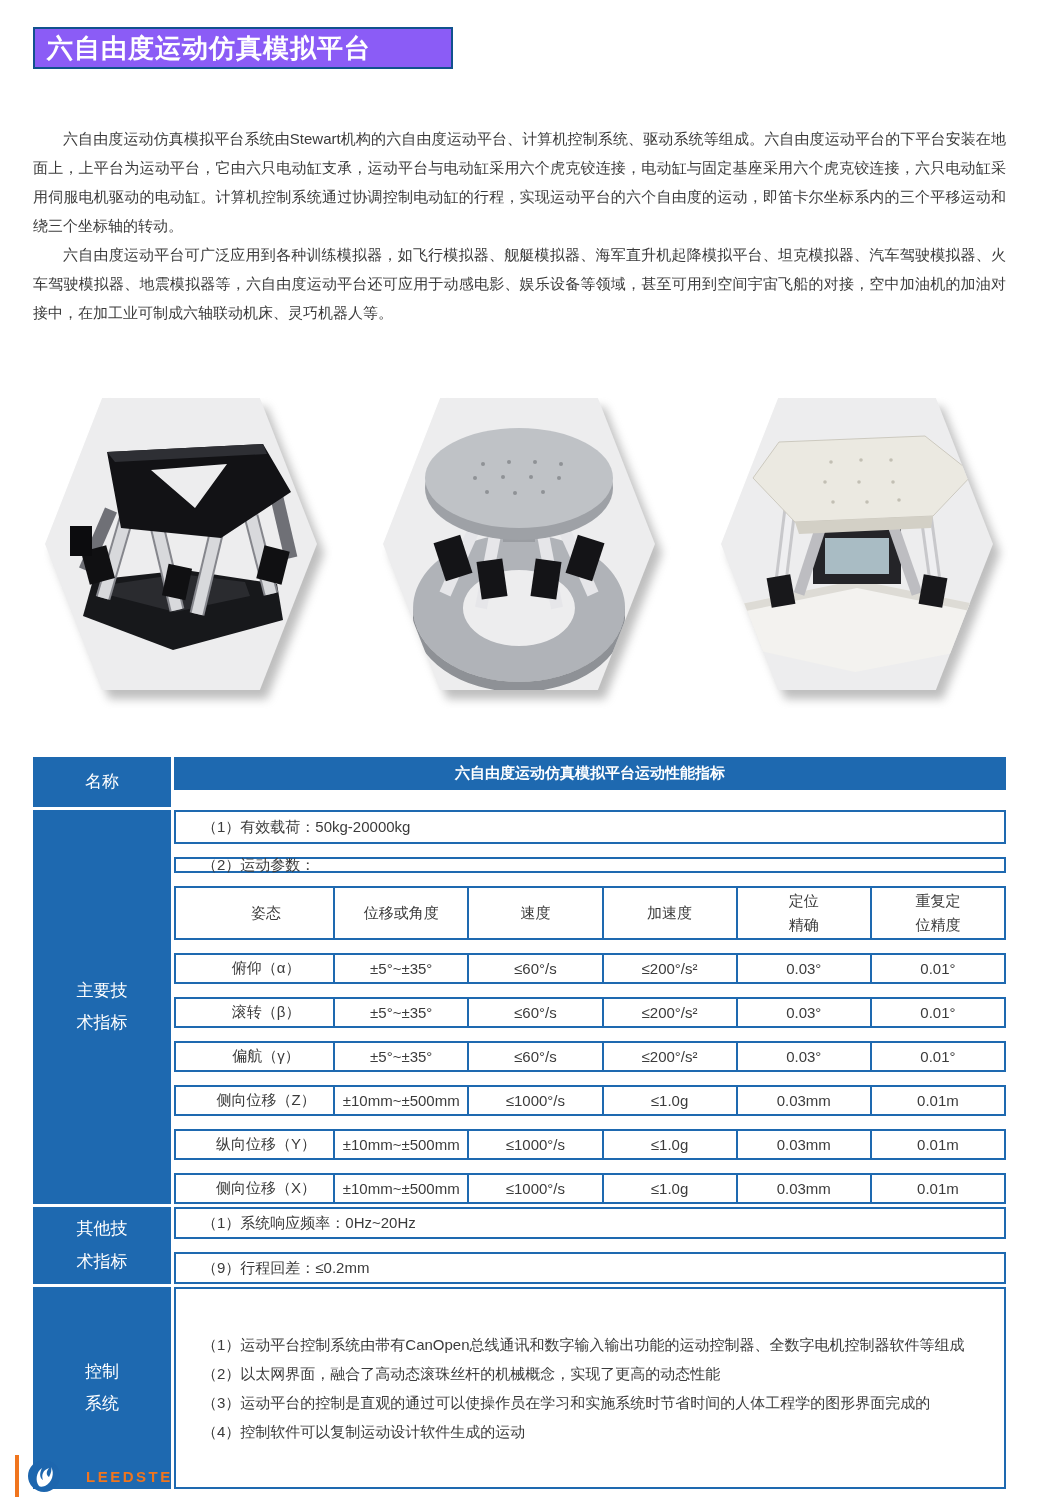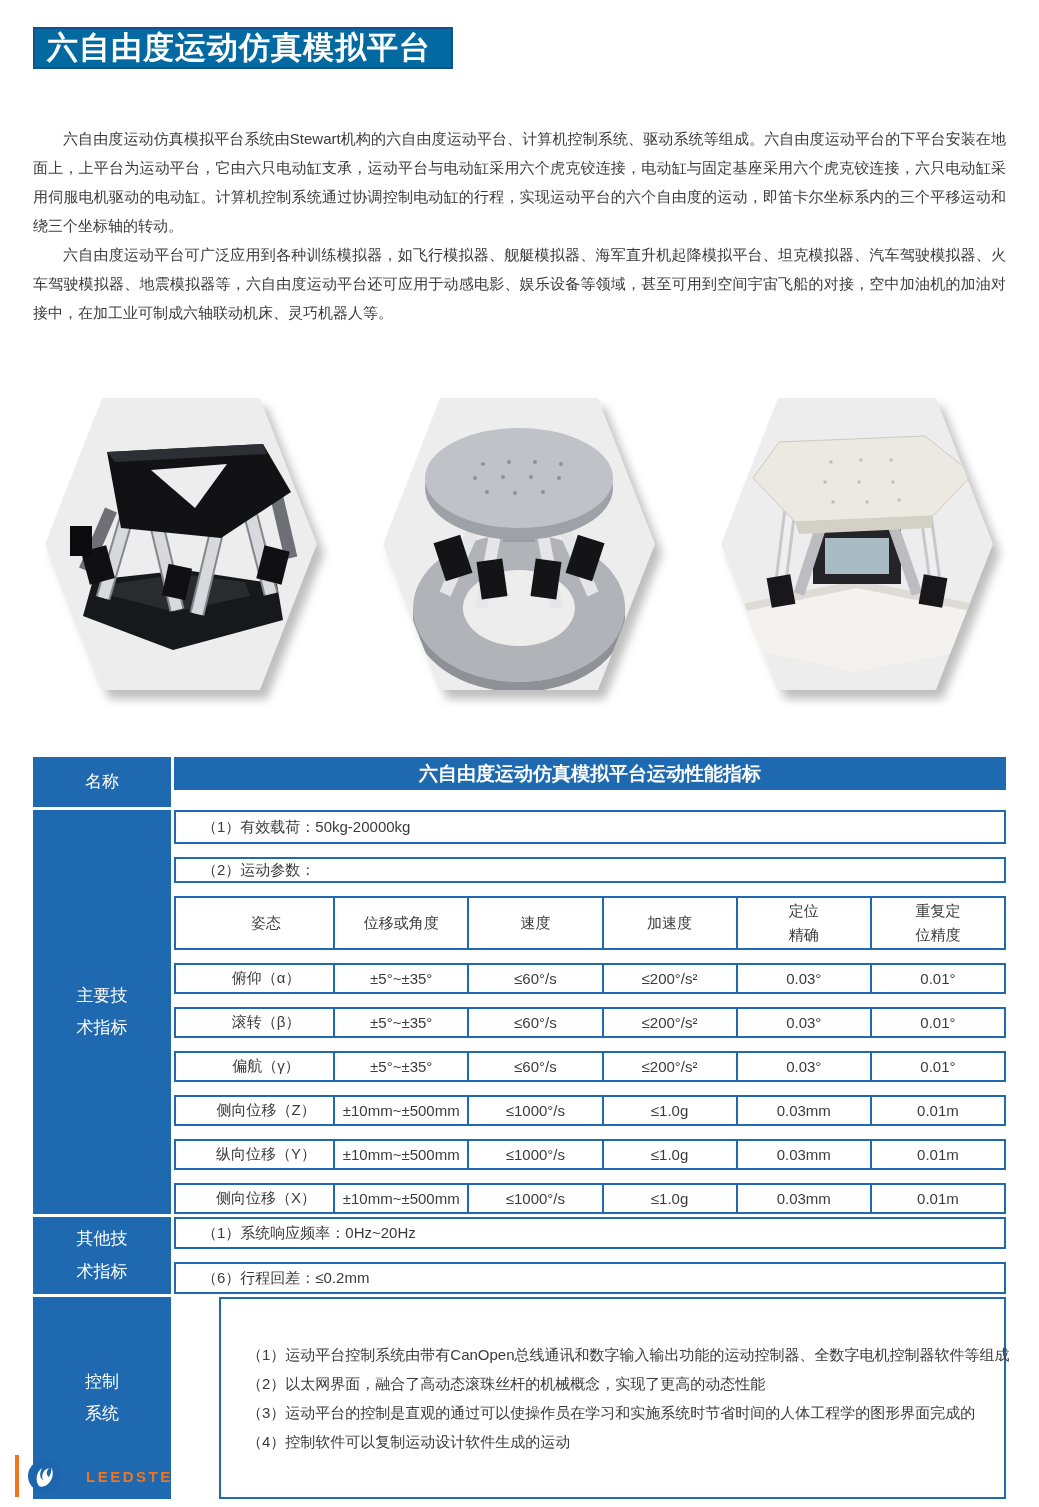--- a/index.html
+++ b/index.html
@@ -8,22 +8,22 @@
     --orange:#f0751e;
     --ink:#3b3b3b;
   }
   html,body{margin:0;padding:0;background:#ffffff;}
   body{font-family:"Liberation Sans","DejaVu Sans",sans-serif;color:var(--ink);}
   .page{position:relative;width:1039px;height:1507px;background:#ffffff;overflow:hidden;}
 
   
   .banner{
     position:absolute;left:33px;top:27px;width:420px;height:42px;
-    background:#0369a1;border:2px solid #11528e;box-sizing:border-box;
-    color:#fff;font-size:31px;font-weight:bold;line-height:38px;padding-left:12px;
+    background:#8b5cf6;border:2px solid #11528e;box-sizing:border-box;
+    color:#fff;font-size:26px;font-weight:bold;line-height:38px;padding-left:12px;
     letter-spacing:1px;
   }
 
   
   .intro{position:absolute;left:33px;top:124px;width:973px;font-size:15px;line-height:29px;text-align:justify;}
   .intro p{margin:0;text-indent:2em;}
 
   
   .hex-row{position:absolute;left:45px;top:398px;width:948px;height:292px;display:flex;justify-content:space-between;}
   .hex-wrap{filter:drop-shadow(7px 9px 5px rgba(110,110,110,.45));width:272px;height:292px;}
@@ -37,34 +37,34 @@
   .sec{display:flex;gap:3px;margin-bottom:3px;align-items:stretch;}
   .label-box{
     flex:0 0 138px;background:var(--blue);border:2px solid var(--blue);box-sizing:border-box;
     color:#fff;font-size:17px;display:flex;align-items:center;justify-content:center;
     text-align:center;white-space:pre-line;line-height:1.9;
   }
   .content-col{flex:1;display:flex;flex-direction:column;gap:13px;min-width:0;}
   .cell{border:2px solid var(--blue);background:#fff;box-sizing:border-box;padding-left:23px;}
   .title-box{
     flex:1;background:var(--blue);border:2px solid var(--blue);box-sizing:border-box;
-    color:#fff;font-size:19px;font-weight:bold;display:flex;align-items:center;justify-content:center;height:33px;
+    color:#fff;font-size:15px;font-weight:bold;display:flex;align-items:center;justify-content:center;height:33px;
   }
   .name-box{height:50px;font-size:17px;}
   .text-row{display:flex;align-items:center;padding-left:26px;font-size:15px;}
-  .h34{height:34px;} .h31{height:26px;} .h30{height:32px;}
+  .h34{height:34px;} .h31{height:16px;} .h30{height:32px;}
   .grid6{display:grid;grid-template-columns:repeat(6,1fr);}
   .grid6 > div{display:flex;align-items:center;justify-content:center;text-align:center;
                border-left:2px solid var(--blue);font-size:15px;padding:0 4px;}
   .grid6 > div:first-child{border-left:none;}
   .param-head{height:54px;font-size:16px;}
   .param-head > div{white-space:pre-line;line-height:24px;}
   .param-row{height:31px;}
   .control-box{height:202px;display:flex;flex-direction:column;justify-content:center;
-               padding-left:26px;font-size:15px;line-height:29px;margin-left:45px;}
+               padding-left:26px;font-size:15px;line-height:29px;}
   .control-box div{white-space:nowrap;}
 
   
   .logo{position:absolute;left:15px;top:1452px;width:200px;height:48px;display:flex;align-items:center;}
   .logo-bar{width:4px;height:42px;background:var(--orange);margin-right:6px;}
   .logo-text{color:var(--orange);font-size:15px;font-weight:bold;letter-spacing:2.5px;margin-left:23px;}
 </style>
 </head>
 <body>
 
@@ -255,21 +255,21 @@
           <div>0.01m</div>
         </div>
       </div>
     </div>
 
     <div class="sec">
       <div class="label-box">其他技
 术指标</div>
       <div class="content-col">
         <div class="cell text-row h30">（1）系统响应频率：0Hz~20Hz</div>
-        <div class="cell text-row h30">（6）行程回差：≤0.2mm</div>
+        <div class="cell text-row h30">（9）行程回差：≤0.2mm</div>
       </div>
     </div>
 
     <div class="sec">
       <div class="label-box">控制
 系统</div>
       <div class="content-col">
         <div class="cell control-box">
           <div>（1）运动平台控制系统由带有CanOpen总线通讯和数字输入输出功能的运动控制器、全数字电机控制器软件等组成</div>
           <div>（2）以太网界面，融合了高动态滚珠丝杆的机械概念，实现了更高的动态性能</div>

